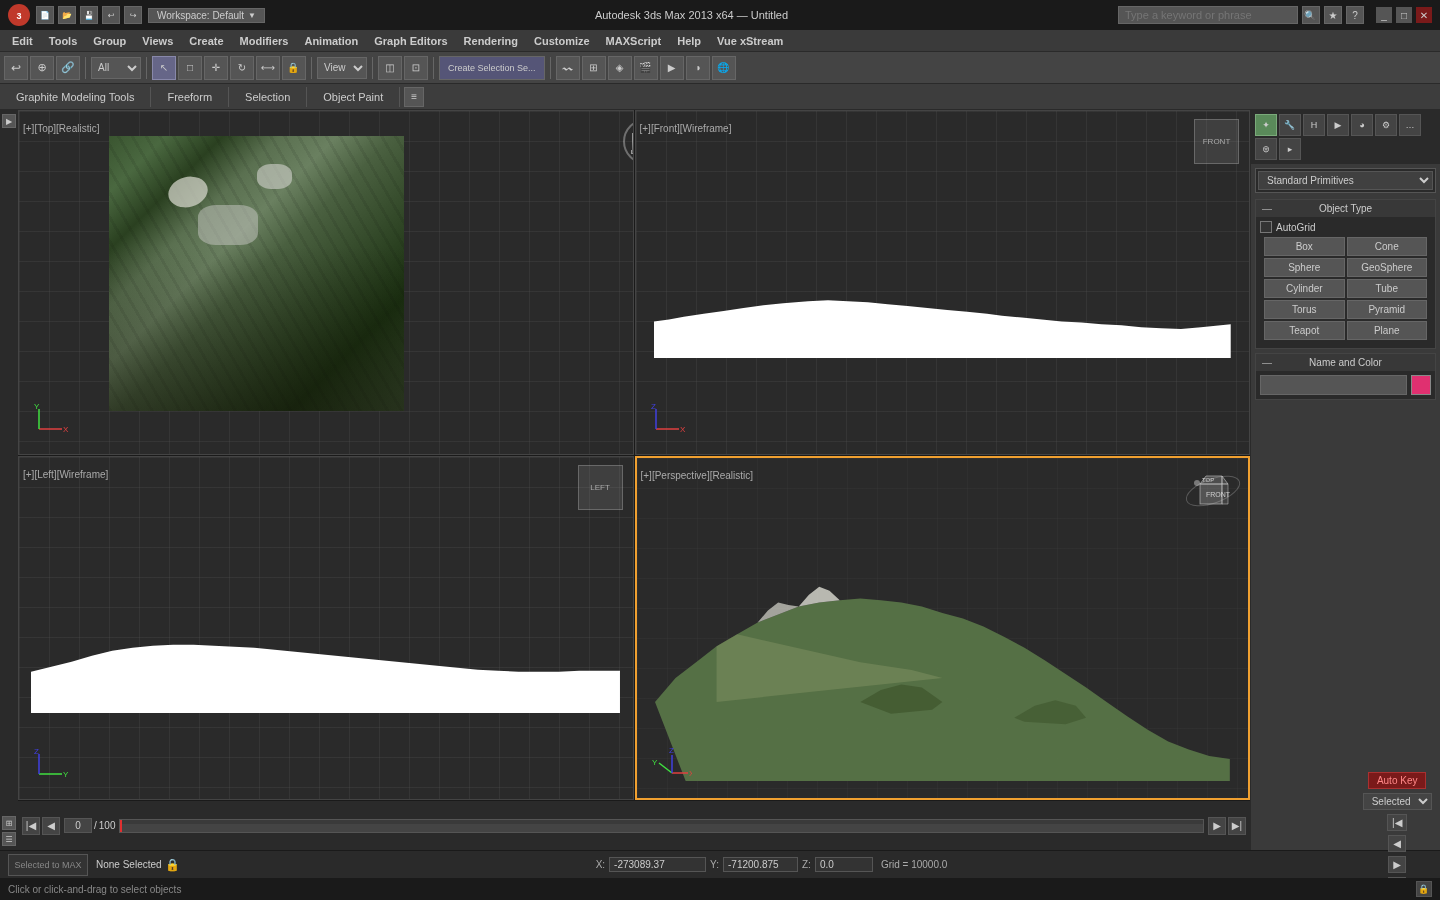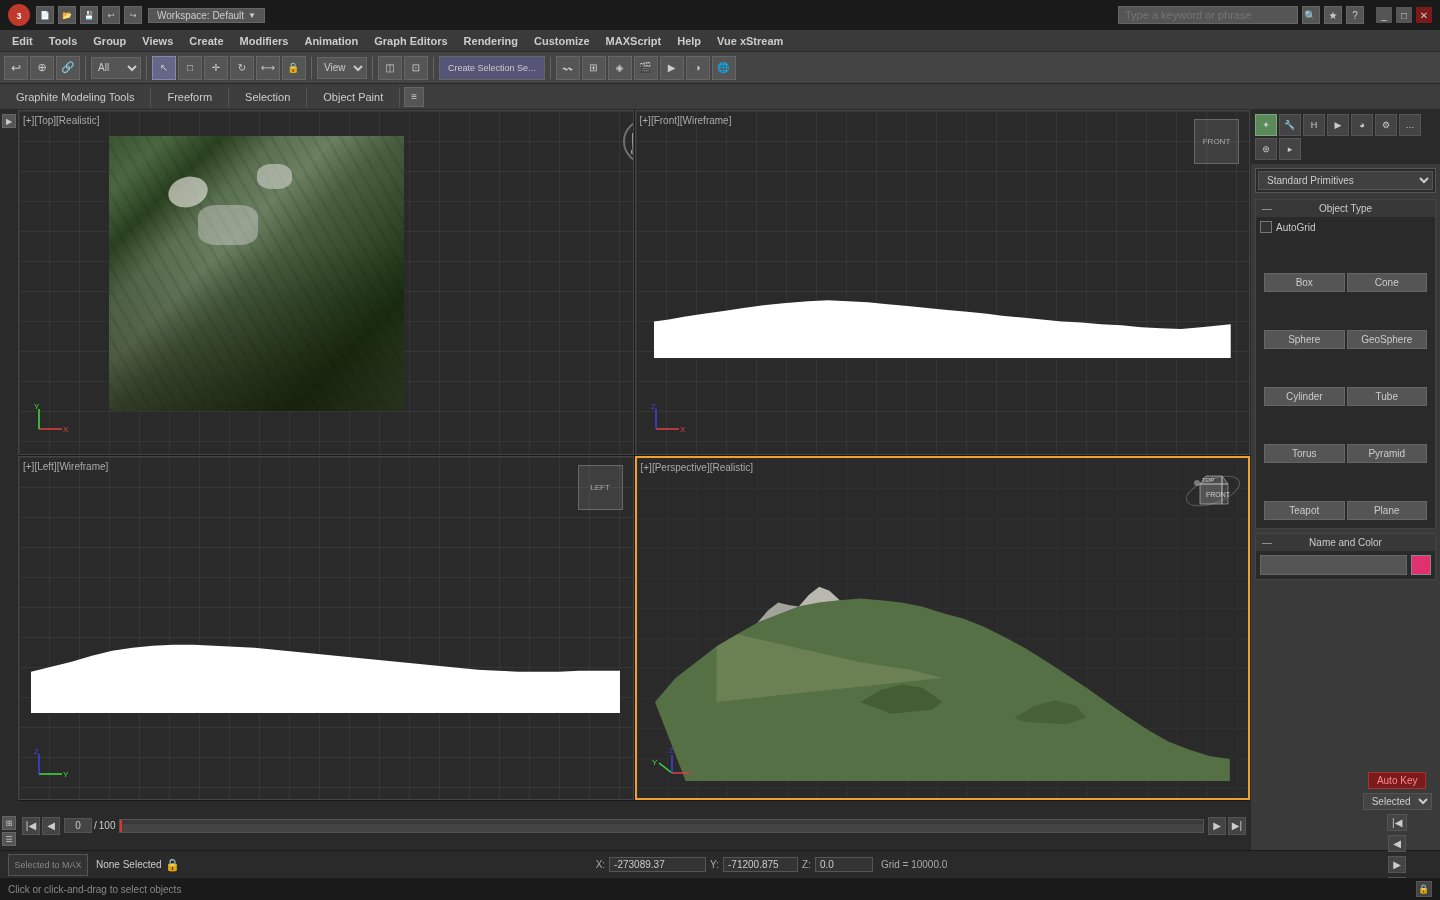--- a/index.html
+++ b/index.html
@@ -128,21 +128,21 @@
       border: 1px solid #444;
       position: relative;
       overflow: hidden;
     }
     .viewport.active-border {
       border: 2px solid #f0a030;
     }
 
     .viewport-label {
       position: absolute;
-      top: 4px; left: 4px;
+      top: 12px; left: 4px;
       color: #aaa;
       font-size: 10px;
       z-index: 10;
       pointer-events: none;
     }
 
     
     .viewport-grid {
       position: absolute;
       top: 0; left: 0; right: 0; bottom: 0;
@@ -189,21 +189,20 @@
       margin: 4px;
     }
     .primitive-btn {
       background: #555;
       border: 1px solid #666;
       color: #ccc;
       font-size: 10px;
       padding: 3px 4px;
       cursor: pointer;
       text-align: center;
-      margin-top: 36px;
     }
     .name-input {
       flex: 1;
       background: #555;
       border: 1px solid #666;
       color: #ccc;
       font-size: 10px;
       padding: 2px 4px;
       height: 20px;
     }
@@ -353,20 +352,23 @@
         <button class="toolbar-btn" style="width:18px;height:18px;font-size:8px;">📄</button>
         <button class="toolbar-btn" style="width:18px;height:18px;font-size:8px;">📂</button>
         <button class="toolbar-btn" style="width:18px;height:18px;font-size:8px;">💾</button>
         <button class="toolbar-btn" style="width:18px;height:18px;font-size:8px;">↩</button>
         <button class="toolbar-btn" style="width:18px;height:18px;font-size:8px;">↪</button>
       </div>
       <div style="background:#555;padding:1px 8px;border:1px solid #666;display:flex;align-items:center;gap:4px;">
         <span style="font-size:10px;color:#ccc;">Workspace: Default</span>
         <span style="font-size:8px;">▼</span>
       </div>
+    </div>
+    <div class="title-text">
+      <span>Autodesk 3ds Max 2013 x64</span> — <span>Untitled</span>
     </div>
     <div style="display:flex; align-items:center; gap:4px;">
       <input class="search-box" type="text" placeholder="Type a keyword or phrase" style="">
       <button class="toolbar-btn" style="width:18px;height:18px;">🔍</button>
       <button class="toolbar-btn" style="width:18px;height:18px;">★</button>
       <button class="toolbar-btn" style="width:18px;height:18px;">?</button>
       <div class="win-controls">
         <button class="win-btn">_</button>
         <button class="win-btn">□</button>
         <button class="win-btn" style="background:#7a1a1a;">✕</button>

